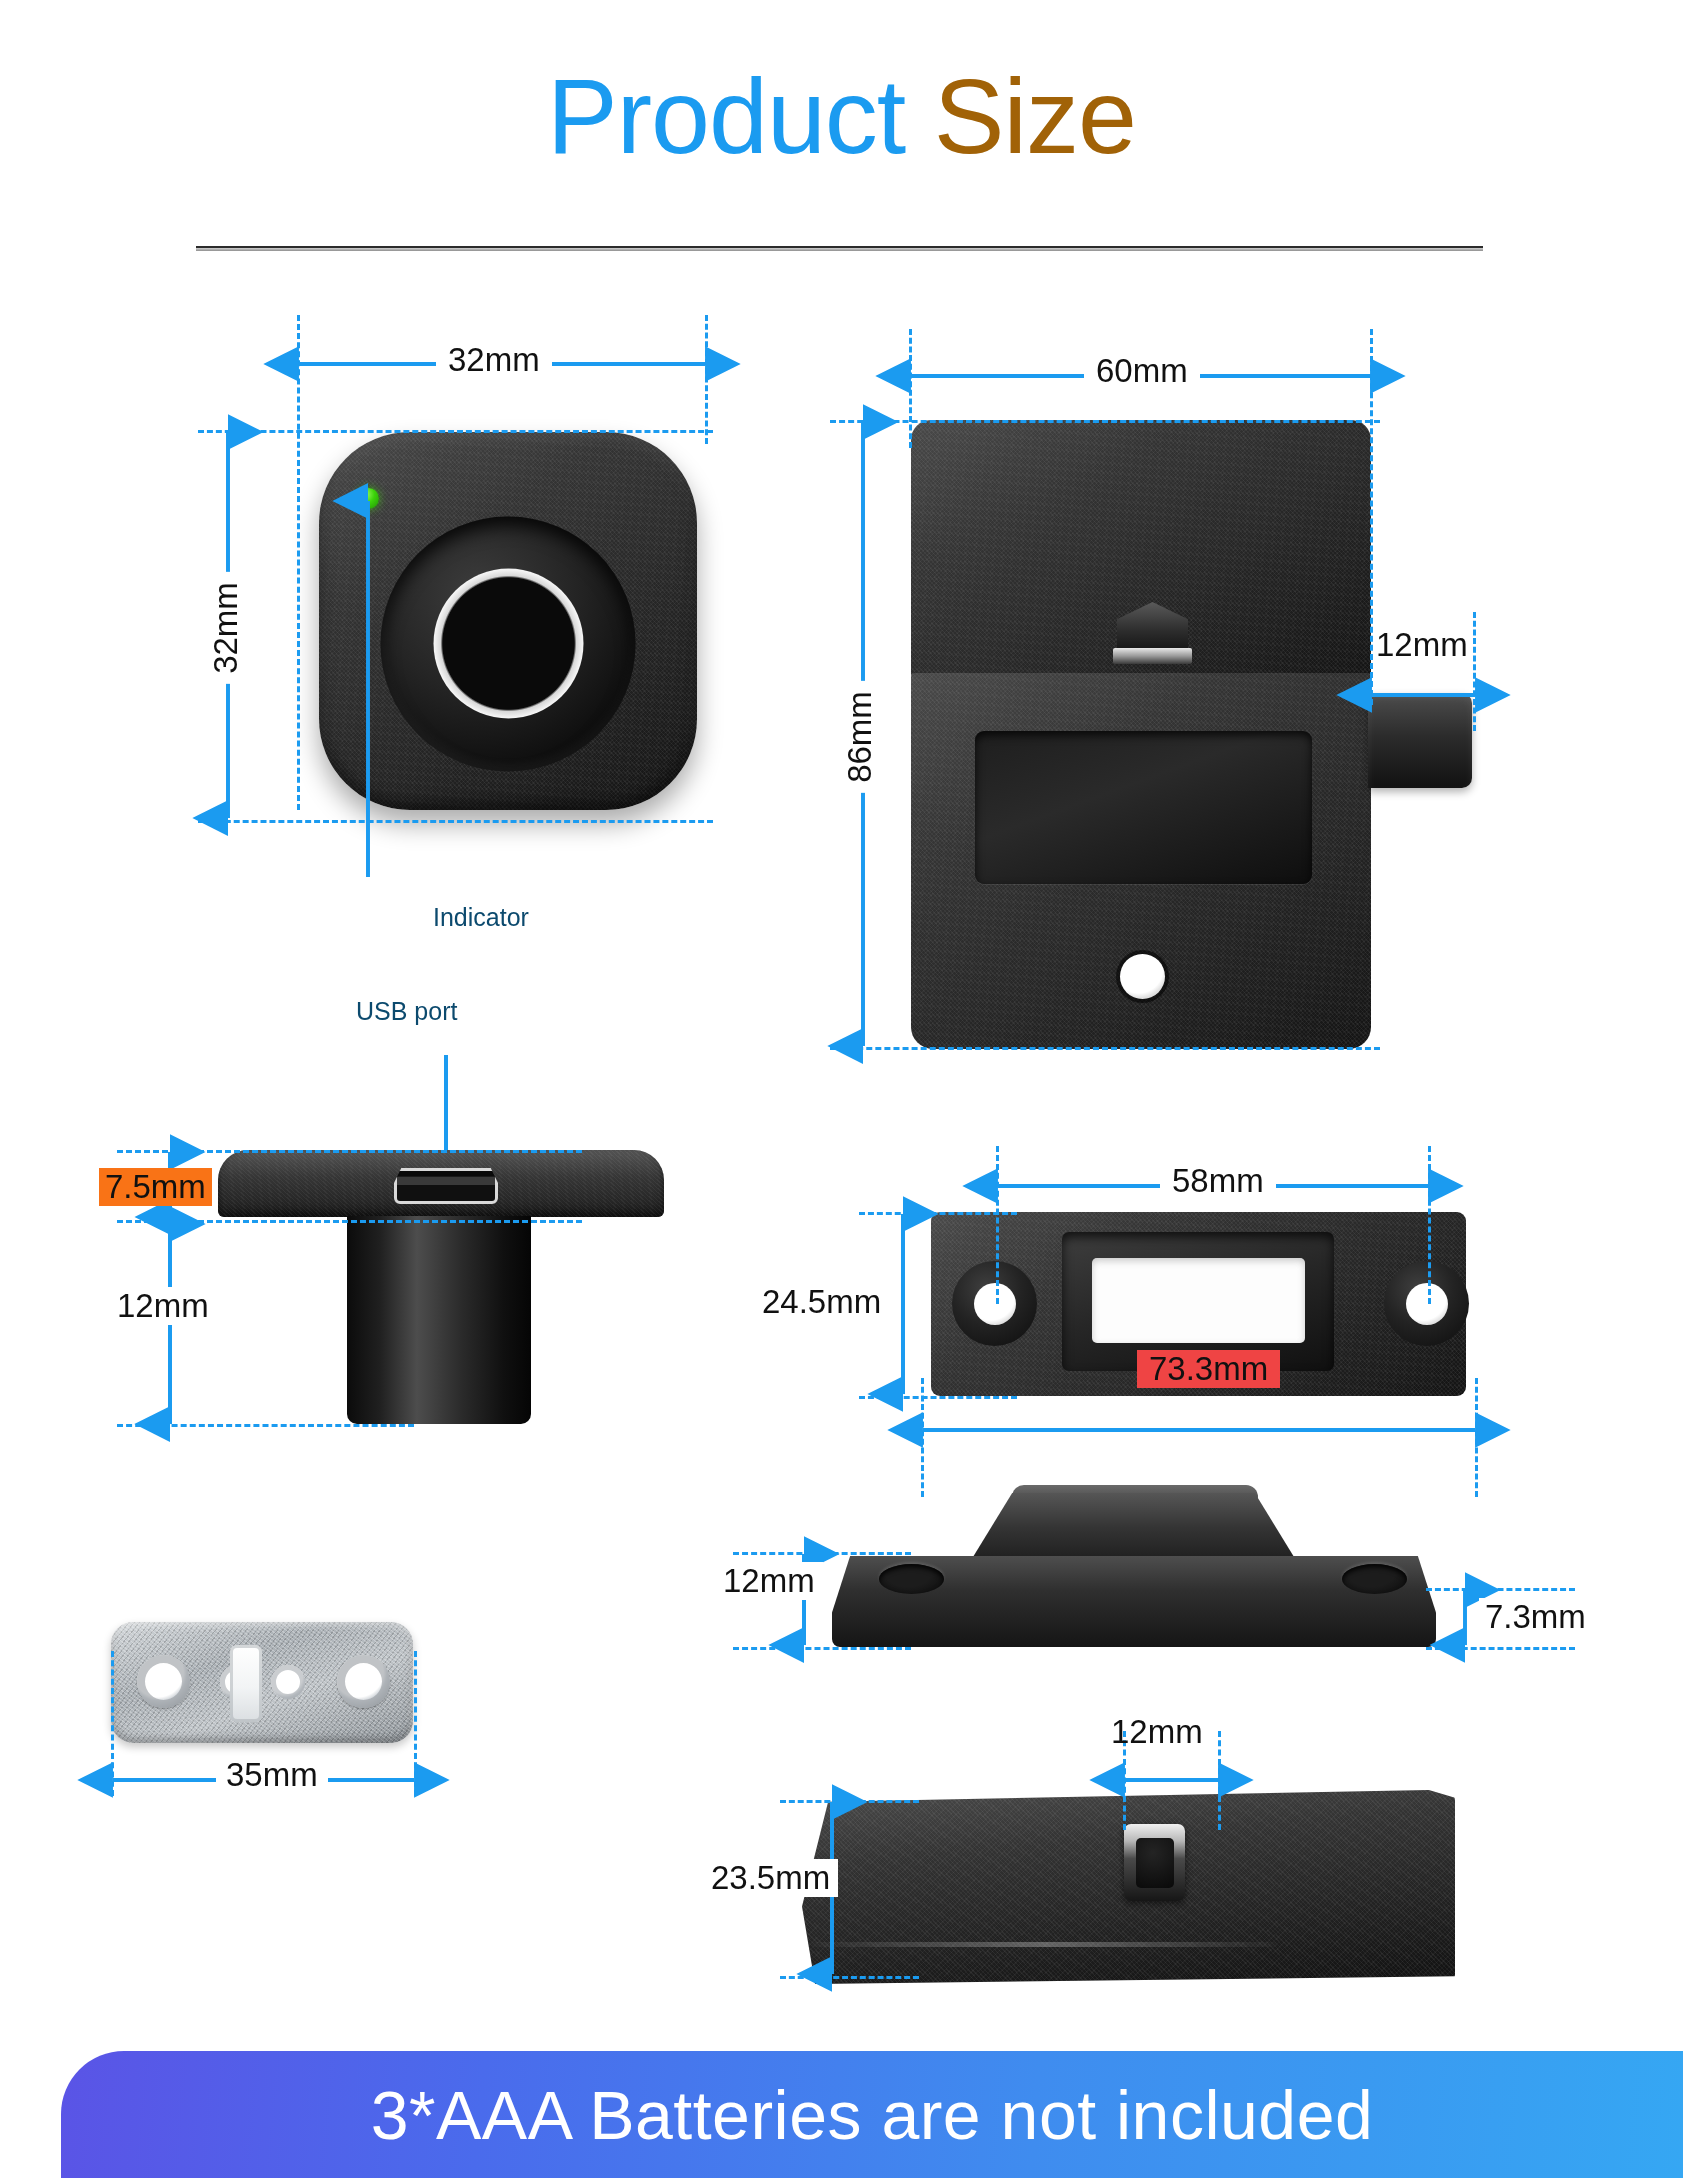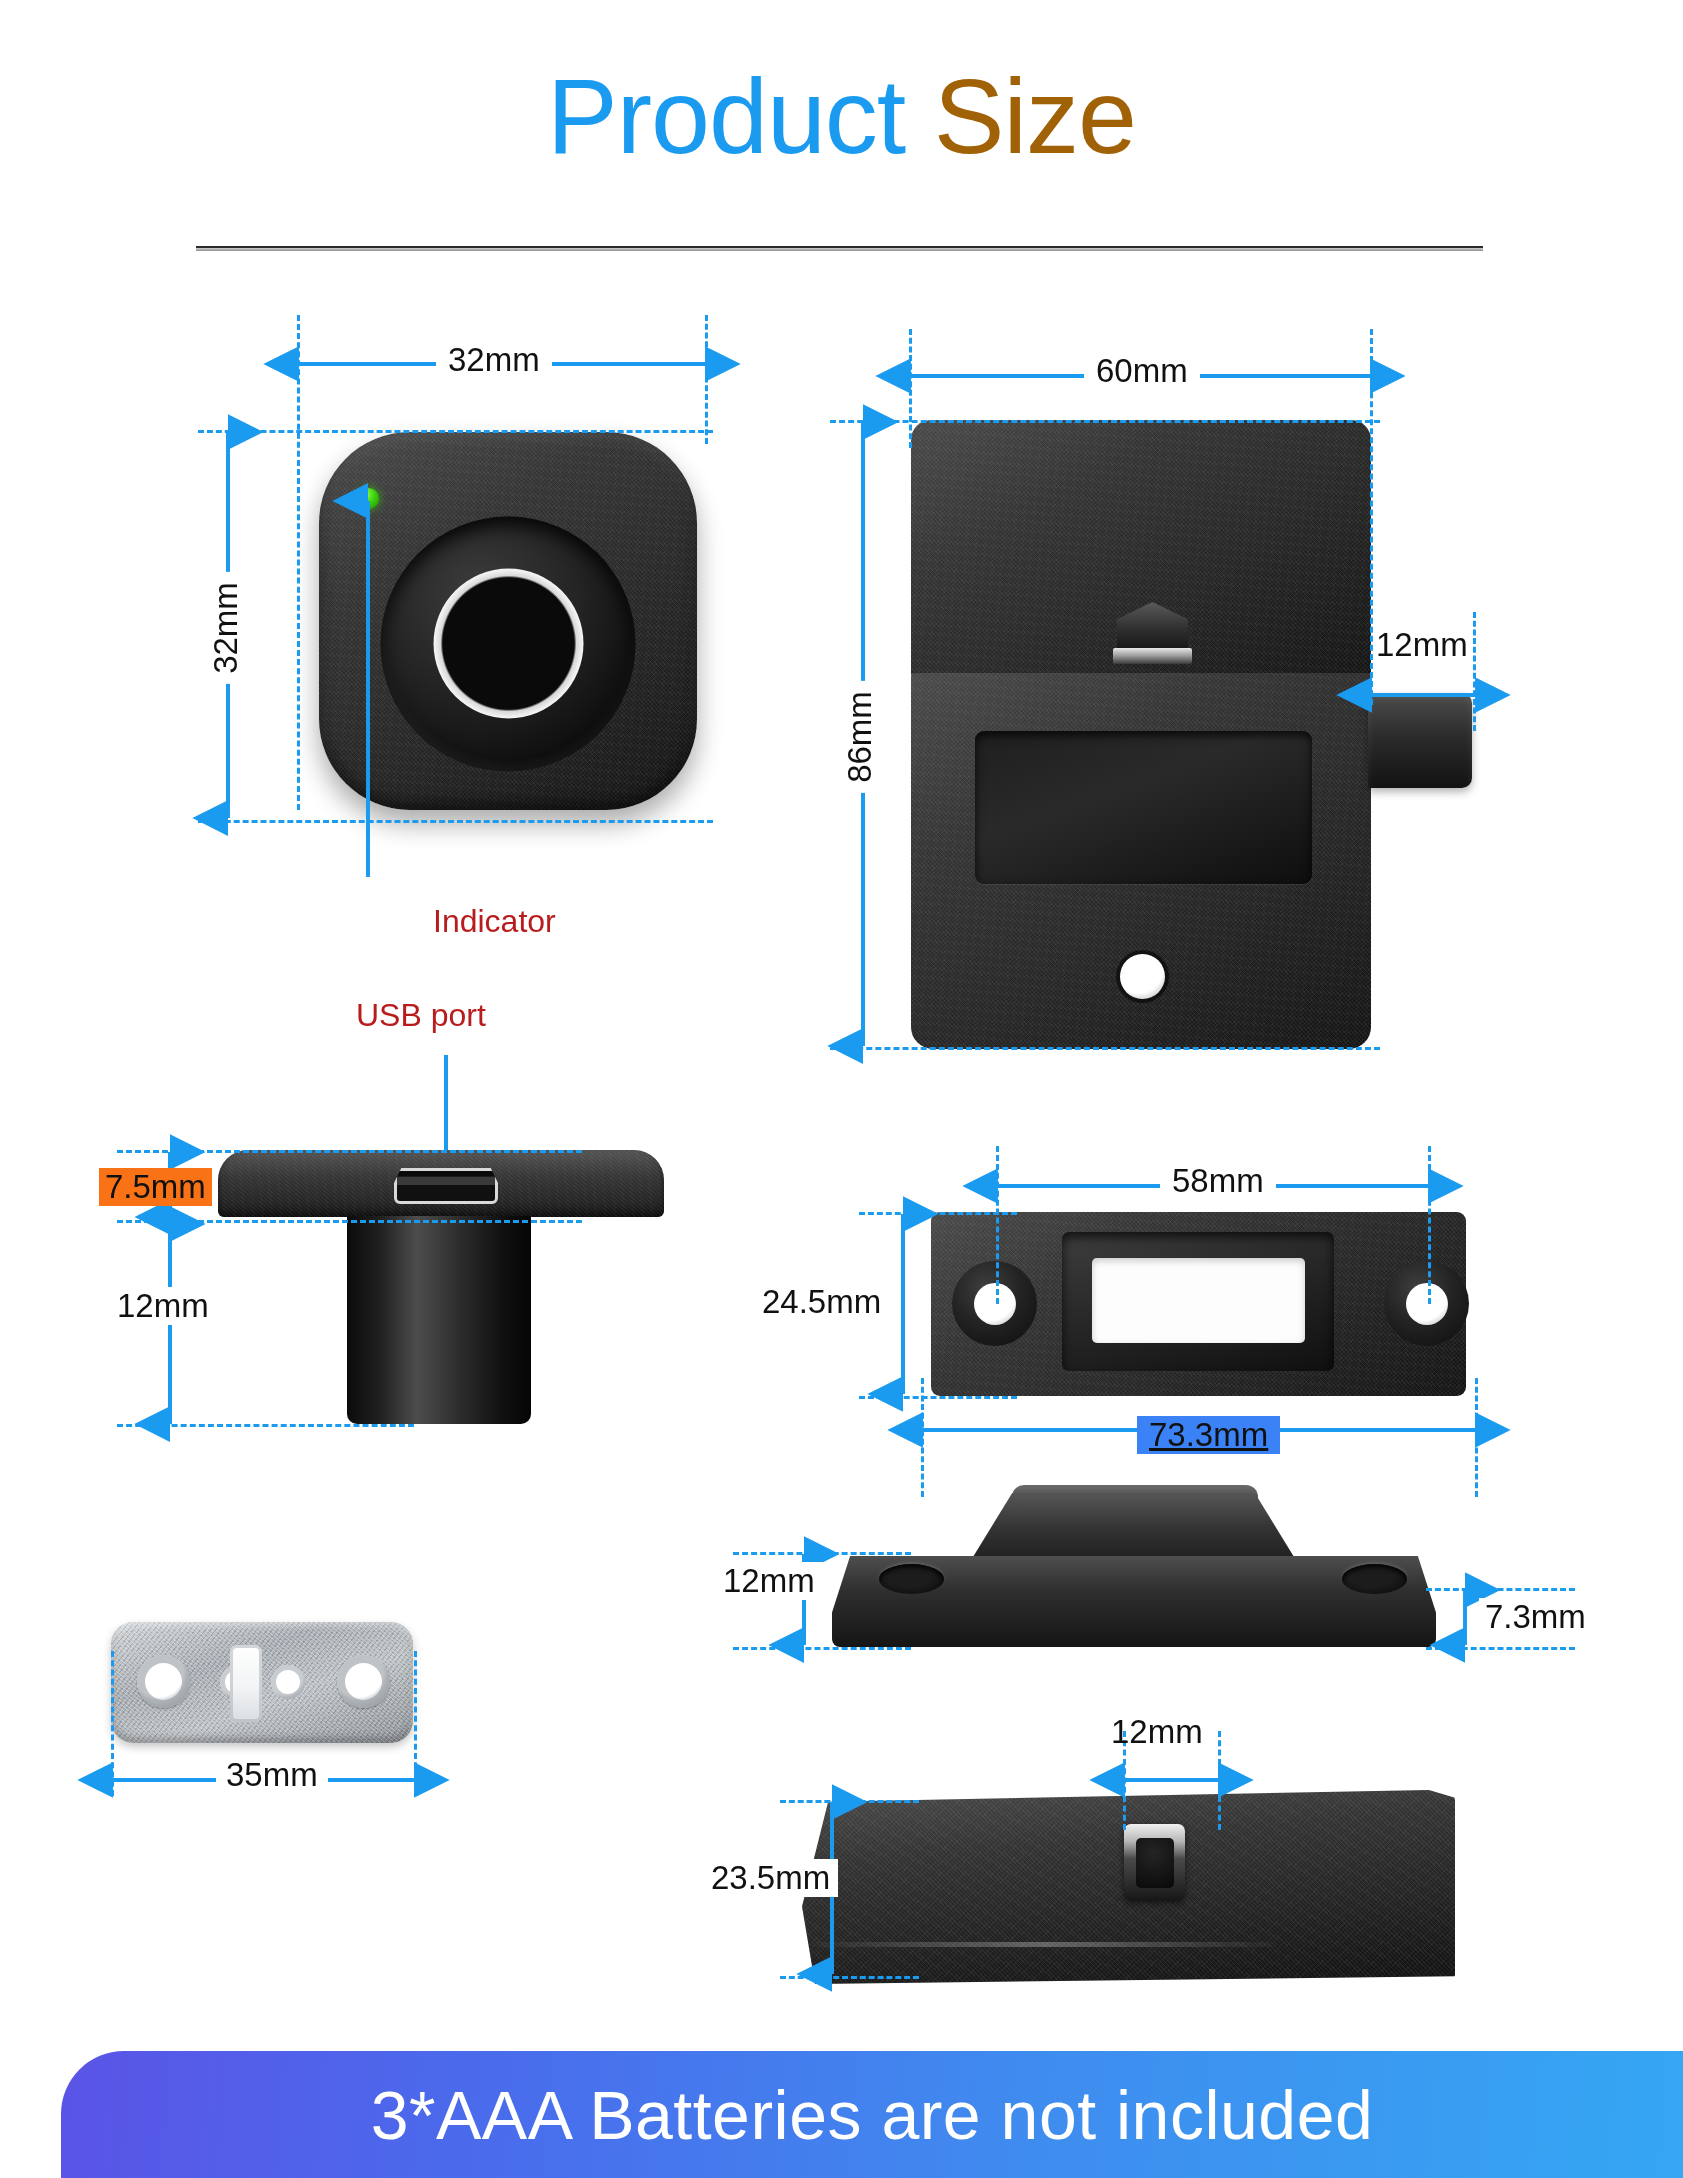--- a/index.html
+++ b/index.html
@@ -26,21 +26,21 @@
   }
 
   
   .dash-h { position: absolute; height: 0; border-top: 3px dashed #1b9bf0; }
   .dash-v { position: absolute; width: 0; border-left: 3px dashed #1b9bf0; }
   .dim-label {
     position: absolute; color: #111; font-size: 33px; white-space: nowrap;
     font-family: "Liberation Sans", sans-serif;
   }
   .dim-label.vert { transform-origin: center; transform: rotate(-90deg); }
-  .callout-label { position: absolute; color: #b91c1c; font-size: 32px; white-space: nowrap; }
+  .callout-label { position: absolute; color: #0c4a6e; font-size: 25px; white-space: nowrap; }
 
   
   .arrow-svg { position: absolute; overflow: visible; }
 
   
   .body-dark {
     position: absolute;
     background:
       repeating-linear-gradient(48deg, rgba(255,255,255,.055) 0 1px, rgba(0,0,0,0) 1px 3px),
       repeating-linear-gradient(-42deg, rgba(255,255,255,.04) 0 1px, rgba(0,0,0,0) 1px 3px),
@@ -392,21 +392,21 @@
 <svg class="arrow-svg" style="left:891px; top:1210px; width:24px; height:190px;" viewBox="0 0 24 192" width="24" height="190">
   <line x1="12" y1="4" x2="12" y2="186" stroke="#1b9bf0" stroke-width="4" marker-start="url(#ahU)" marker-end="url(#ahD)"></line>
 </svg>
 <div class="dim-label" style="left:754px; top:1283px; background:#fff; padding:0 8px;">24.5mm</div>
 
 <div class="dash-v" style="left:921px; top:1378px; height:119px;"></div>
 <div class="dash-v" style="left:1475px; top:1378px; height:119px;"></div>
 <svg class="arrow-svg" style="left:919px; top:1418px; width:560px; height:24px;" viewBox="0 0 566 24" width="560" height="24">
   <line x1="4" y1="12" x2="562" y2="12" stroke="#1b9bf0" stroke-width="4" marker-start="url(#ahL)" marker-end="url(#ahR)"></line>
 </svg>
-<div class="dim-label" style="left:1137px; top:1416px; background:#3b82f6; padding:0 12px;text-decoration:underline;">73.3mm</div>
+<div class="dim-label" style="left:1137px; top:1350px; background:#ef4444; padding:0 12px;">73.3mm</div>
 
 <div id="persp-riser-top"></div>
 <div id="persp-riser"></div>
 <div id="persp-base"></div>
 <div class="persp-hole" style="left:879px; top:1564px;"></div>
 <div class="persp-hole" style="left:1342px; top:1564px;"></div>
 
 <div class="dash-h" style="left:733px; top:1552px; width:178px;"></div>
 <div class="dash-h" style="left:733px; top:1647px; width:178px;"></div>
 <svg class="arrow-svg" style="left:792px; top:1550px; width:24px; height:101px;" viewBox="0 0 24 102" width="24" height="101">

